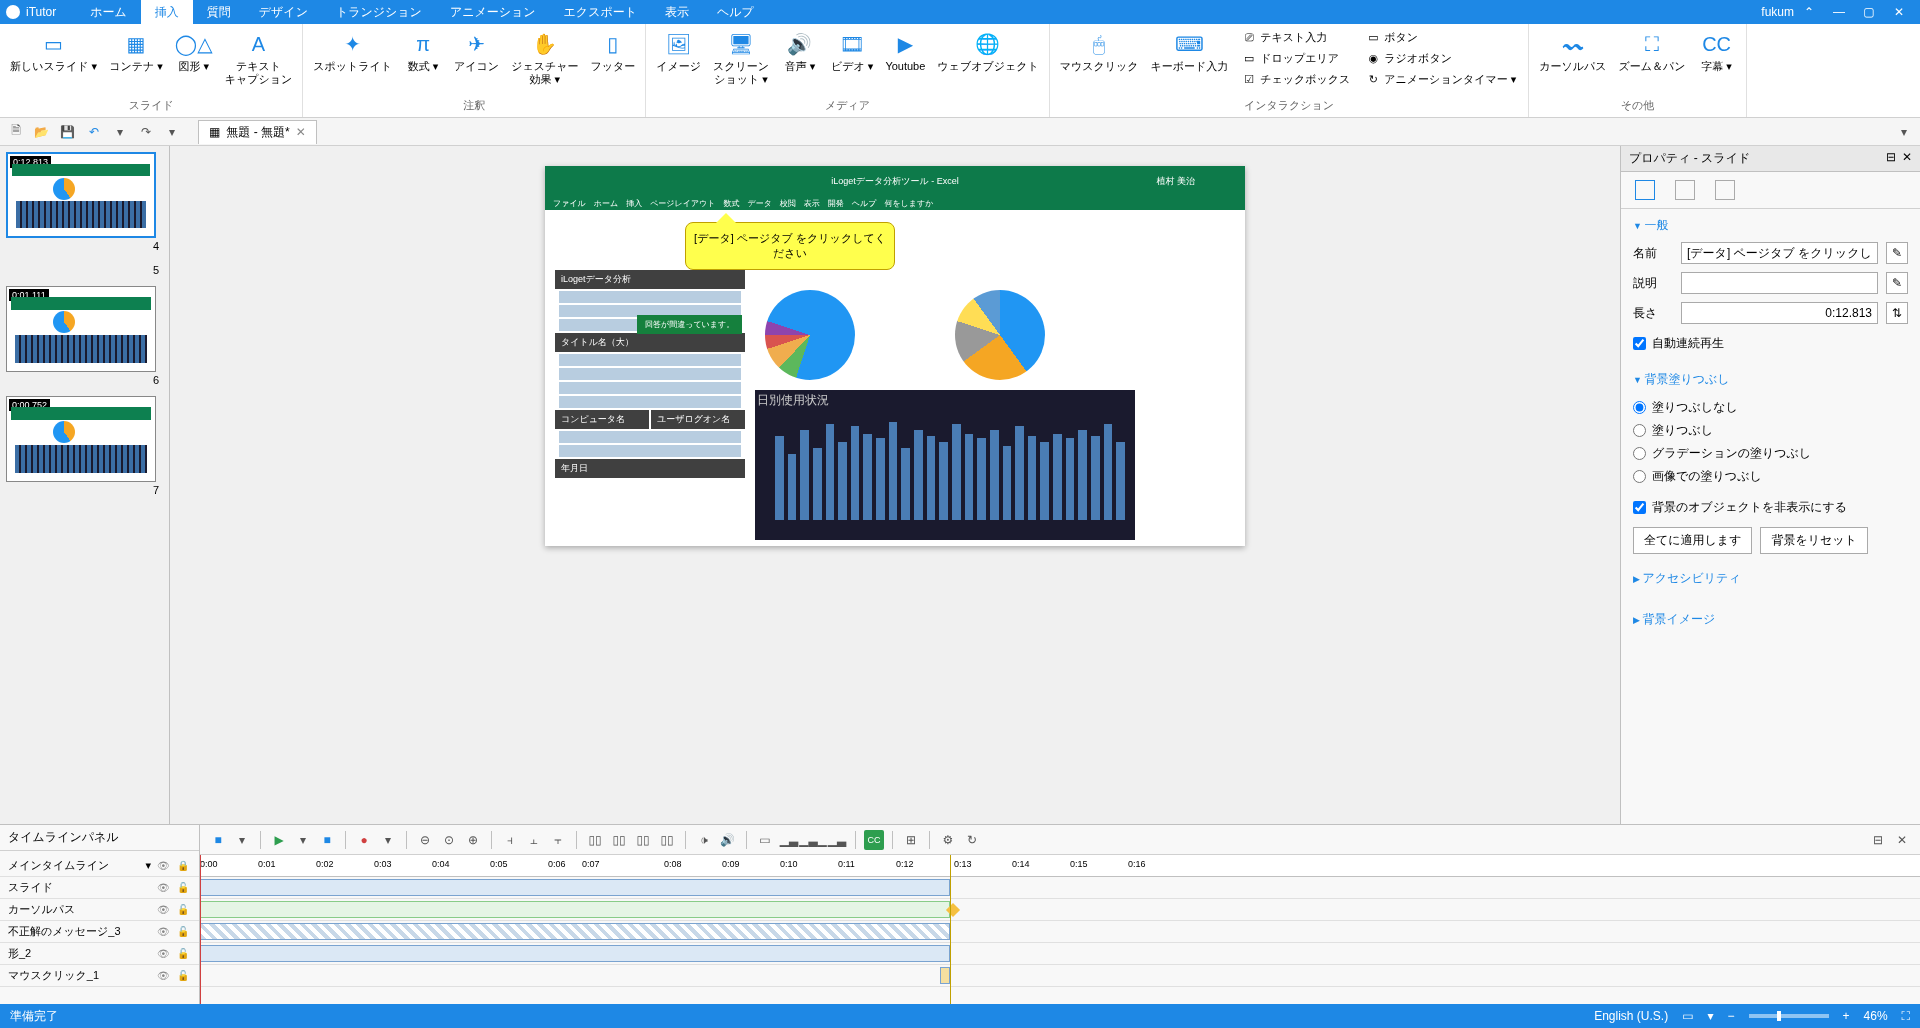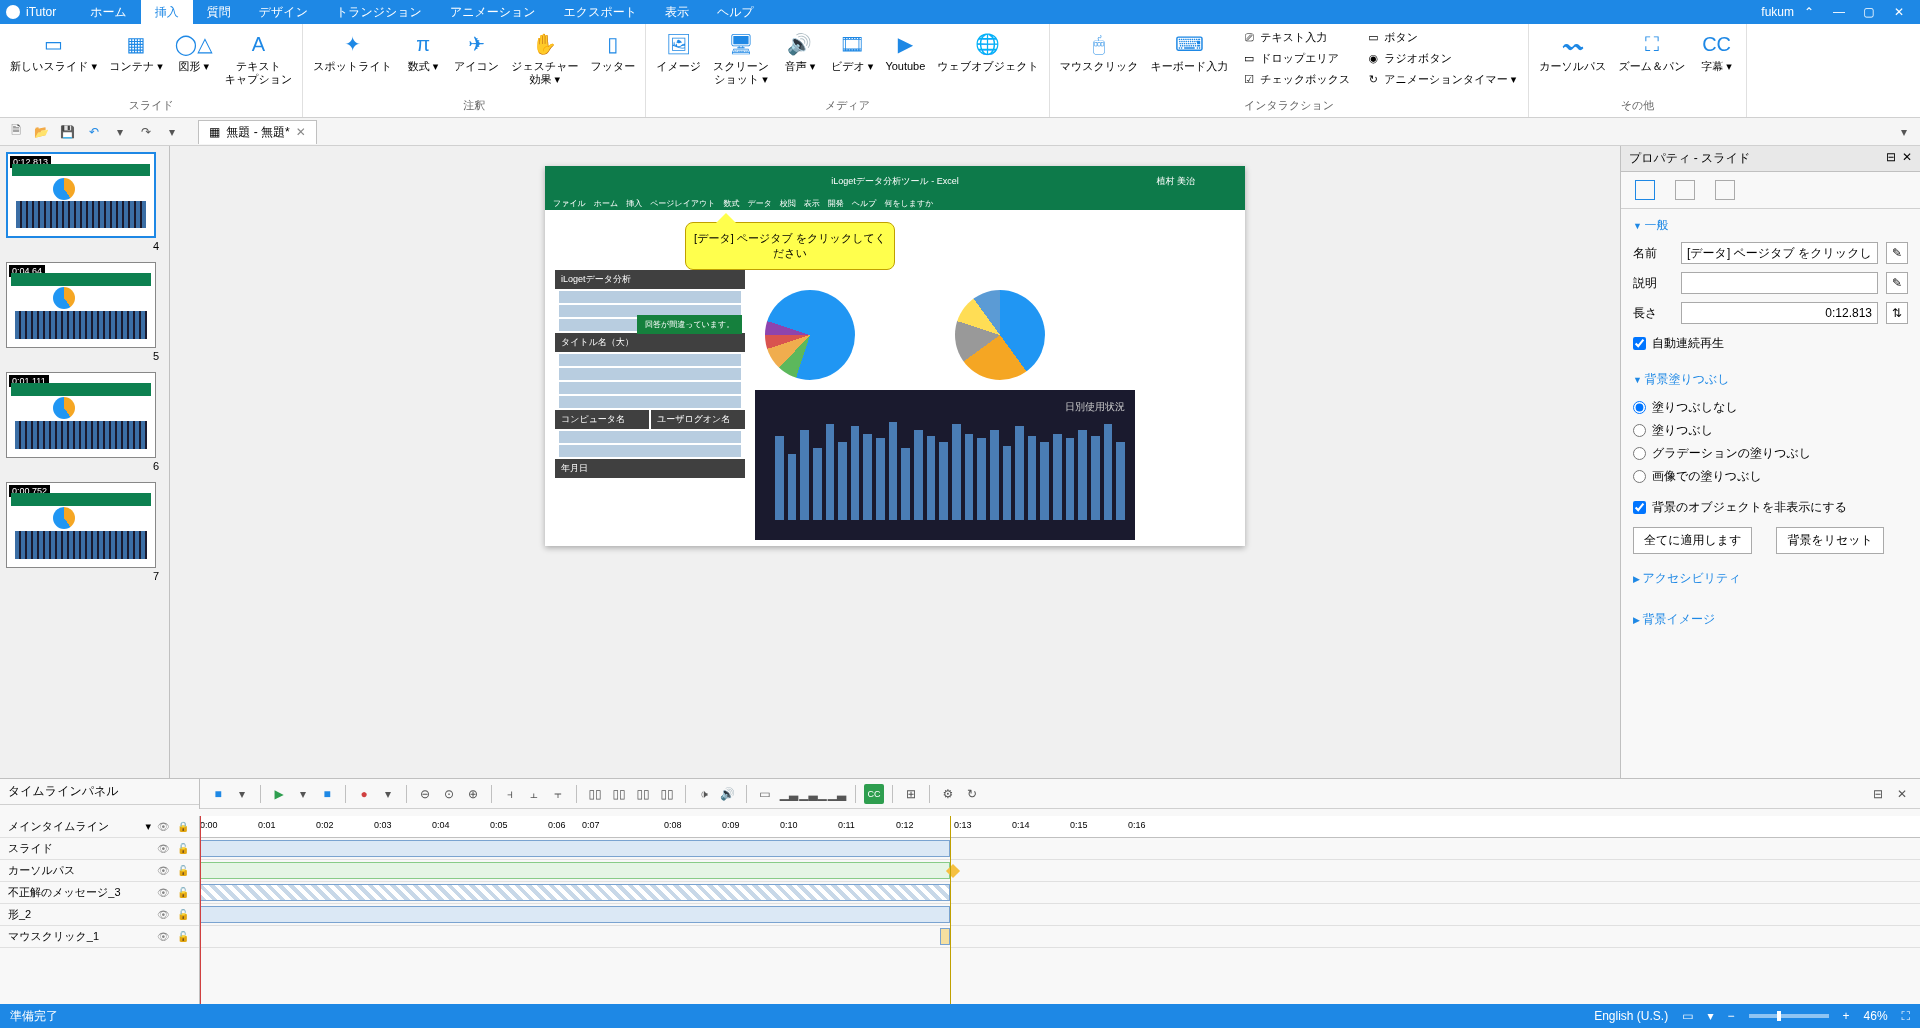--- a/index.html
+++ b/index.html
@@ -72,21 +72,21 @@
 .props-sec h4::before { content: "▼ "; font-size: 9px; }
 .props-sec.collapsed h4::before { content: "▶ "; }
 .prow { display: flex; align-items: center; margin-bottom: 8px; gap: 8px; }
 .prow label { width: 40px; font-size: 12px; }
 .prow input[type=text] { flex: 1; border: 1px solid #aaa; padding: 3px 5px; font-size: 12px; }
 .prow .ebtn { width: 22px; height: 22px; border: 1px solid #aaa; background: #fff; cursor: pointer; display: flex; align-items: center; justify-content: center; }
 .radio-row, .check-row { display: flex; align-items: center; gap: 6px; padding: 3px 0; font-size: 12px; }
 .pbtn { border: 1px solid #aaa; background: #fff; padding: 4px 10px; font-size: 12px; cursor: pointer; }
 
 
-.timeline { height: 226px; border-top: 1px solid #c0c0c0; background: #f8f8f8; display: flex; flex-direction: column; gap: 7px; }
+.timeline { height: 180px; border-top: 1px solid #c0c0c0; background: #f8f8f8; display: flex; flex-direction: column; }
 .tl-title { padding: 4px 8px; font-size: 12px; border-bottom: 1px solid #d0d0d0; }
 .tl-toolbar { height: 30px; display: flex; align-items: center; gap: 4px; padding: 0 8px; border-bottom: 1px solid #d0d0d0; }
 .tl-toolbar .sep { width: 1px; height: 18px; background: #c0c0c0; margin: 0 4px; }
 .tl-btn { width: 20px; height: 20px; display: flex; align-items: center; justify-content: center; cursor: pointer; color: #555; }
 .tl-body { flex: 1; display: flex; overflow: hidden; }
 .tl-tracks { width: 200px; border-right: 1px solid #c0c0c0; }
 .tl-track-hdr { height: 22px; display: flex; align-items: center; padding: 0 8px; border-bottom: 1px solid #e0e0e0; font-size: 11px; gap: 6px; }
 .tl-track-hdr .tname { flex: 1; }
 .tl-track-hdr .eye, .tl-track-hdr .lock { width: 14px; cursor: pointer; color: #888; font-size: 10px; }
 .tl-lanes { flex: 1; position: relative; overflow: hidden; }
@@ -288,24 +288,20 @@
 <div class="main">
   <div class="thumb-panel" id="thumbs">
       <div class="thumb sel">
         <div class="img">
           <div class="ts">0:12.813</div>
           <div class="mini"></div>
         </div>
         <div class="num">4</div>
       </div>
       <div class="thumb">
-        <div class="img">
-          <div class="ts">0:04.64</div>
-          <div class="mini"></div>
-        </div>
         <div class="num">5</div>
       </div>
       <div class="thumb">
         <div class="img">
           <div class="ts">0:01.111</div>
           <div class="mini"></div>
         </div>
         <div class="num">6</div>
       </div>
       <div class="thumb">
@@ -351,21 +347,21 @@
               <div class="hdr" style="flex:1">コンピュータ名</div>
               <div class="hdr" style="flex:1">ユーザログオン名</div>
             </div>
           <div class="row"></div>
             <div class="row"></div>
           <div class="hdr">年月日</div>
         </div>
         <div class="pie1"></div>
         <div class="pie2"></div>
         <div class="barchart">
-          <div style="text-align:right;color:#ccc;font-size:10px;padding:10px">日別使用状況</div>
+          <div style="text-align:left;color:#ccc;font-size:12px;padding:2px">日別使用状況</div>
           <div class="bars" id="bars">
               <div style="height: 70%;"></div>
               <div style="height: 55%;"></div>
               <div style="height: 75%;"></div>
               <div style="height: 60%;"></div>
               <div style="height: 80%;"></div>
               <div style="height: 65%;"></div>
               <div style="height: 78%;"></div>
               <div style="height: 72%;"></div>
               <div style="height: 68%;"></div>
@@ -445,21 +441,21 @@
           <span>グラデーションの塗りつぶし</span>
         </div>
       <div class="radio-row">
           <input type="radio" name="fill" style="">
           <span>画像での塗りつぶし</span>
         </div>
       <div class="check-row" style="margin-top:8px">
         <input type="checkbox" checked="" style="">
         <span>背景のオブジェクトを非表示にする</span>
       </div>
-      <div style="display:flex;gap:24px;margin-top:8px">
+      <div style="display:flex;gap:8px;margin-top:8px">
         <button class="pbtn">全てに適用します</button>
         <button class="pbtn">背景をリセット</button>
       </div>
     </div>
     <div class="props-sec collapsed">
       <h4>アクセシビリティ</h4>
     </div>
     <div class="props-sec collapsed">
       <h4>背景イメージ</h4>
     </div>

